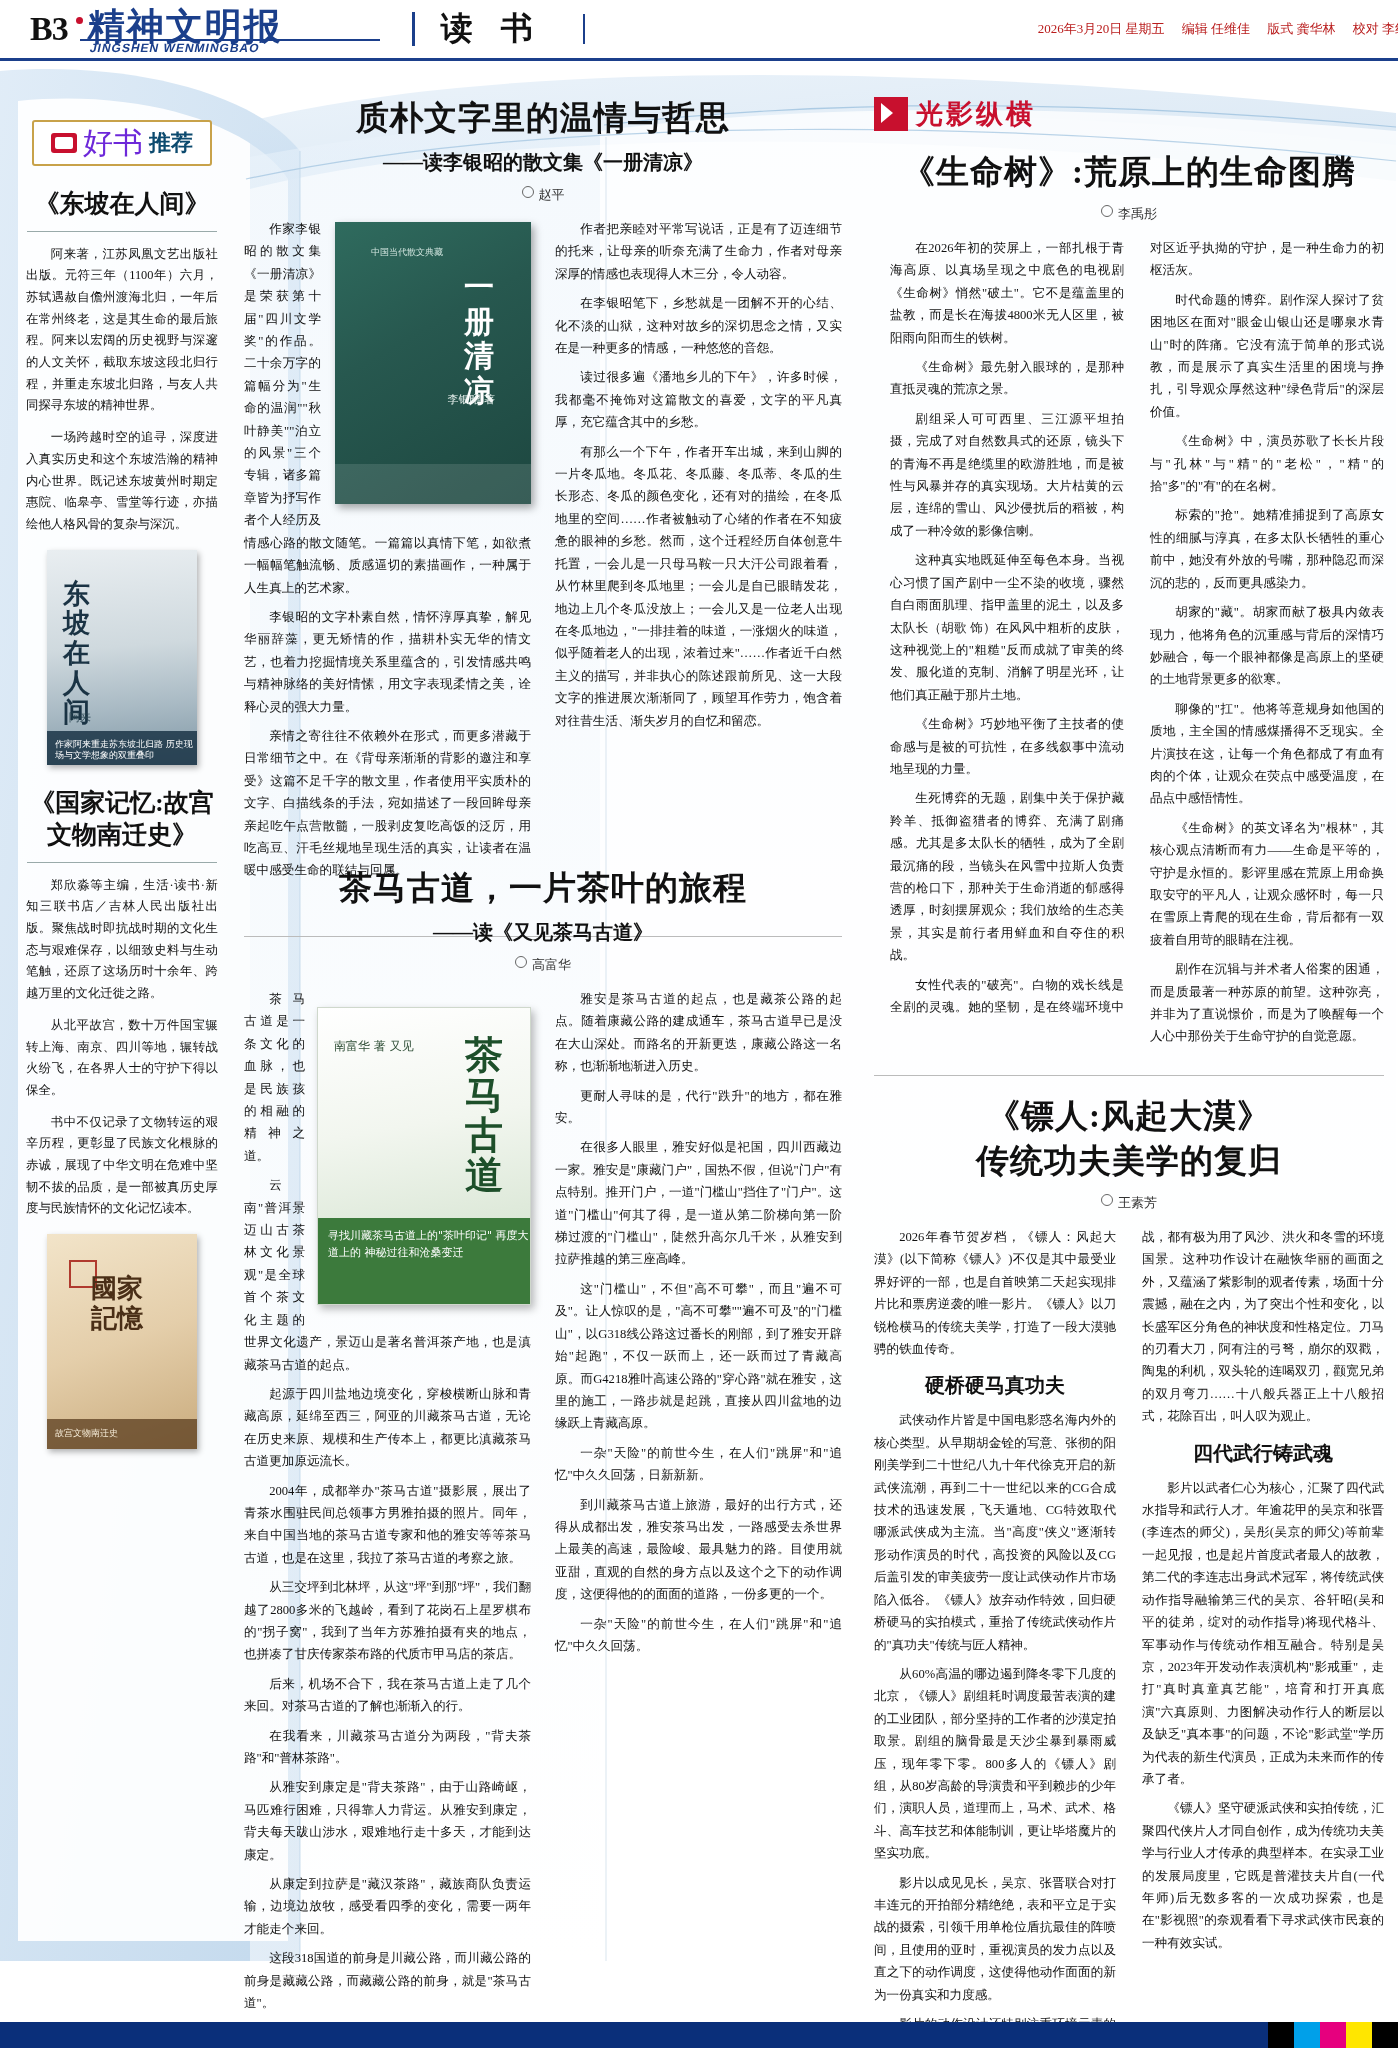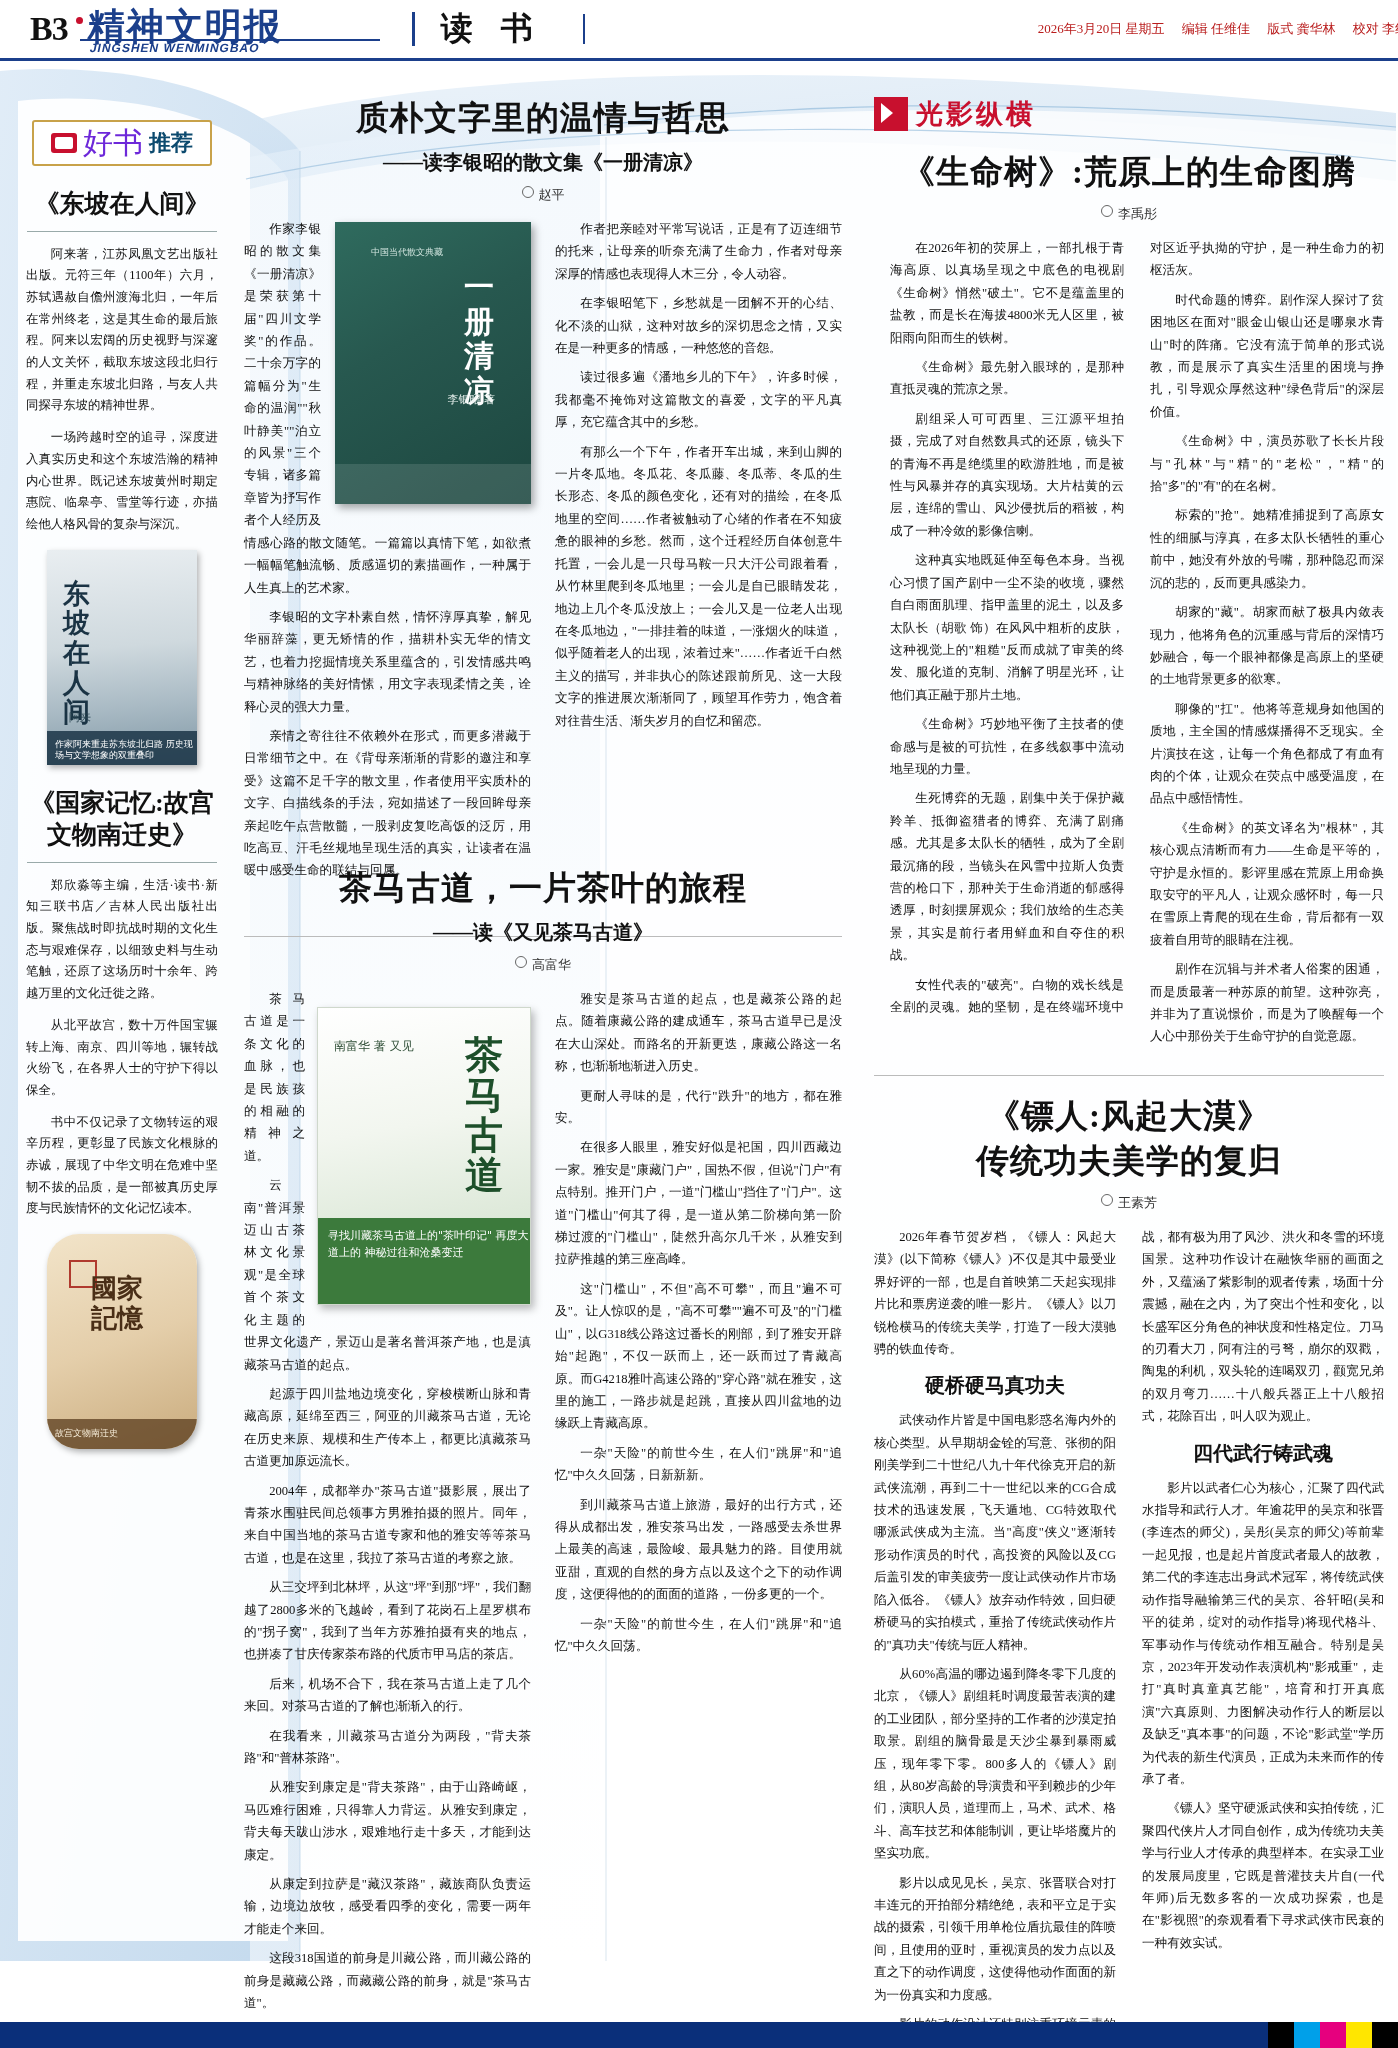--- a/index.html
+++ b/index.html
@@ -83,21 +83,21 @@
   }
   .cover-dongpo{background:linear-gradient(175deg,#e9eef1 0%,#cfd9de 45%,#a9bac4 72%,#7e96a4 100%);}
   .cover-dongpo .ct{
     position:absolute;left:16px;top:30px;width:46px;
     font-family:"Liberation Serif",serif;font-size:27px;font-weight:bold;color:#1a3344;
     line-height:1.1;letter-spacing:2px;
   }
   .cover-dongpo .ca{position:absolute;left:22px;top:160px;font-size:11px;color:#27424f;}
   .cover-dongpo .cbar{position:absolute;left:0;bottom:0;width:100%;height:34px;background:rgba(22,48,66,.82);}
   .cover-dongpo .cbar span{position:absolute;left:8px;top:8px;color:#fff;font-size:9px;line-height:1.3;}
-  .cover-guojia{background:linear-gradient(160deg,#f2e4c9 0%,#e4ceaa 50%,#c9ab7d 100%);border-radius:32px;}
+  .cover-guojia{background:linear-gradient(160deg,#f2e4c9 0%,#e4ceaa 50%,#c9ab7d 100%);}
   .cover-guojia .ct{
     position:absolute;left:40px;top:40px;width:60px;text-align:center;
     font-family:"Liberation Serif",serif;font-size:26px;font-weight:bold;color:#4a2f17;line-height:1.15;
   }
   .cover-guojia .seal{position:absolute;left:22px;top:26px;width:24px;height:24px;border:2px solid #b03a2e;}
   .cover-guojia .cbar{position:absolute;left:0;bottom:0;width:100%;height:30px;background:rgba(90,60,30,.75);}
   .cover-guojia .cbar span{position:absolute;left:8px;top:8px;color:#f6ecd8;font-size:9px;}
 
   
   .main{position:absolute;left:244px;top:96px;width:1140px;}

